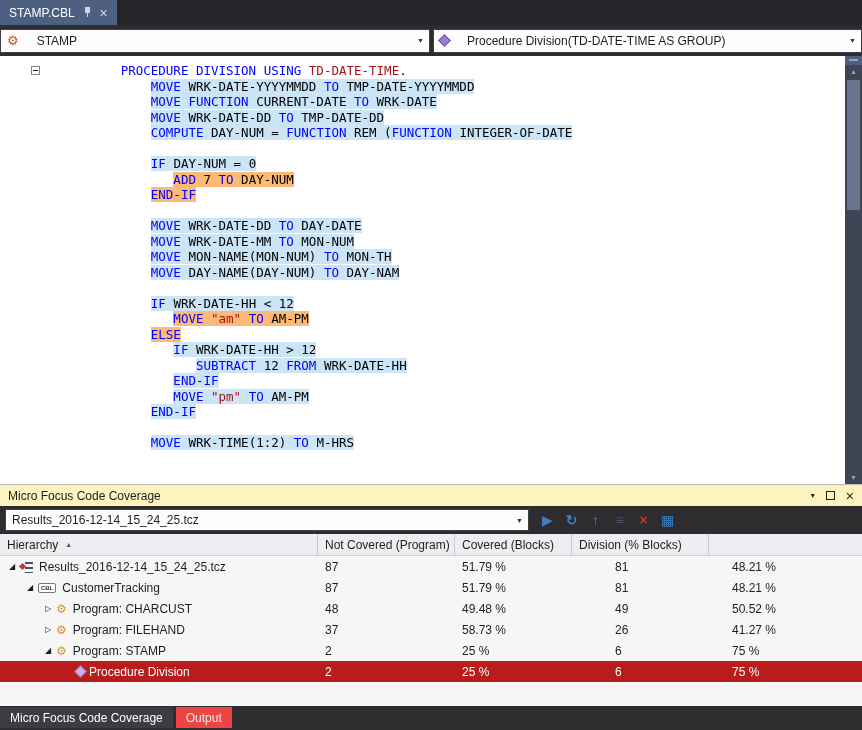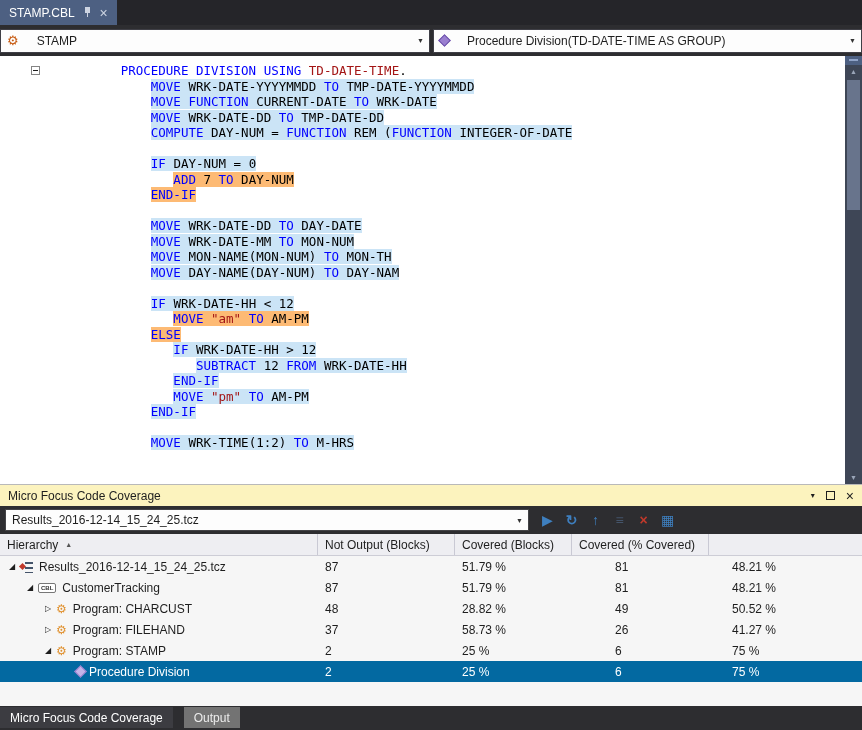--- a/index.html
+++ b/index.html
@@ -56,37 +56,37 @@
   .results-combo .combo-text{margin-left:6px}
   .tb-buttons{display:flex;align-items:center;margin-left:8px;gap:3px}
   .tb-btn{width:21px;height:21px;display:flex;align-items:center;justify-content:center;font-size:14px;cursor:default}
 
   .grid-header{height:22px;background:#EEEEF2;border-bottom:1px solid #CDCDD6;display:flex;font-size:12px;color:#1E1E1E}
   .gh{display:flex;align-items:center;padding-left:7px;border-right:1px solid #C9C9D4;height:100%;overflow:hidden;white-space:nowrap}
   .sort-glyph{font-size:7px;margin-left:7px;color:#555}
   .gc0{width:318px}.gc1{width:137px}.gc2{width:153px}.gc3{width:117px}.gc4{width:137px}
   .grid-body{position:absolute;top:72px;bottom:0;left:0;right:0;background:#F6F6F6;font-size:12px;color:#1E1E1E;overflow:hidden}
   .grow{display:flex;height:21px;align-items:center}
-  .grow.sel{background:#0369a1;color:#fff}
+  .grow.sel{background:#b91c1c;color:#fff}
   .gc{flex:none;padding-left:7px;overflow:hidden;white-space:nowrap}
   .tree-cell{display:flex;align-items:center;padding-left:4px}
   .ind{display:inline-block;flex:none;height:1px}
   .expander{flex:none;width:16px;font-size:8px;text-align:center;color:#1E1E1E}
   .sel .expander{color:#fff}
   .ricon{flex:none;margin-right:6px}
   .icon-results{position:relative;width:13px;height:12px;display:inline-block}
   .icon-results::before{content:'';position:absolute;left:0;top:3px;width:5px;height:5px;background:#C0392B;transform:rotate(45deg)}
   .icon-results::after{content:'';position:absolute;right:0;top:1px;width:8px;height:11px;background:repeating-linear-gradient(to bottom,#44546A 0 2px,transparent 2px 5px)}
   .icon-cbl{font-size:6px;font-weight:bold;border:1px solid #777;background:#fff;color:#333;padding:1px 2px;border-radius:2px;line-height:1}
   .icon-program{color:#E0912F;font-size:12px;line-height:1}
   .icon-procedure{width:9px;height:9px;background:#C6B4E8;border:1px solid #8E77C8;transform:rotate(45deg);margin:0 4px 0 2px}
 
   
   .bottombar{position:absolute;top:706px;left:0;right:0;height:24px;background:#2D2D30;display:flex;align-items:flex-start;padding-top:1px}
-  .btab{height:21px;display:flex;align-items:center;padding:0 10px;font-size:12px;color:#ECECEC;background:#737373;margin-left:11px}
+  .btab{height:21px;display:flex;align-items:center;padding:0 10px;font-size:12px;color:#ECECEC;background:#ef4444;margin-left:3px}
   .btab.active{background:#3C3C41;color:#FFFFFF;margin-left:0}
 </style>
 </head>
 <body>
 
 <div class="app">
 
   <div class="tabbar">
     <div class="tab">
       <span class="tab-label">STAMP.CBL</span>
@@ -167,27 +167,27 @@
           <span class="tb-btn" style="color: rgb(192, 57, 43); font-weight: bold;">×</span>
           <span class="tb-btn" style="color: rgb(62, 127, 191);">▦</span>
         </div>
     </div>
     <div class="grid-header">
         <div class="gh gc0">
           <span>Hierarchy</span>
           <span class="sort-glyph">▲</span>
         </div>
         <div class="gh gc1">
-          <span>Not Output (Blocks)</span>
+          <span>Not Covered (Program)</span>
         </div>
         <div class="gh gc3">
           <span>Covered (Blocks)</span>
         </div>
         <div class="gh gc4">
-          <span>Covered (% Covered)</span>
+          <span>Division (% Blocks)</span>
         </div>
       </div>
     <div class="grid-body">
         <div class="grow">
           <div class="gc gc0 tree-cell">
             <span class="ind" style="width: 0px;"></span>
             <span class="expander">◢</span>
             <span class="ricon icon-results"></span>
             <span>Results_2016-12-14_15_24_25.tcz</span>
           </div>
@@ -209,21 +209,21 @@
           <div class="gc gc4">48.21 %</div>
         </div>
         <div class="grow">
           <div class="gc gc0 tree-cell">
             <span class="ind" style="width: 36px;"></span>
             <span class="expander">▷</span>
             <span class="ricon icon-program">⚙</span>
             <span>Program: CHARCUST</span>
           </div>
           <div class="gc gc1">48</div>
-          <div class="gc gc2">28.82 %</div>
+          <div class="gc gc2">49.48 %</div>
           <div class="gc gc3">49</div>
           <div class="gc gc4">50.52 %</div>
         </div>
         <div class="grow">
           <div class="gc gc0 tree-cell">
             <span class="ind" style="width: 36px;"></span>
             <span class="expander">▷</span>
             <span class="ricon icon-program">⚙</span>
             <span>Program: FILEHAND</span>
           </div>

